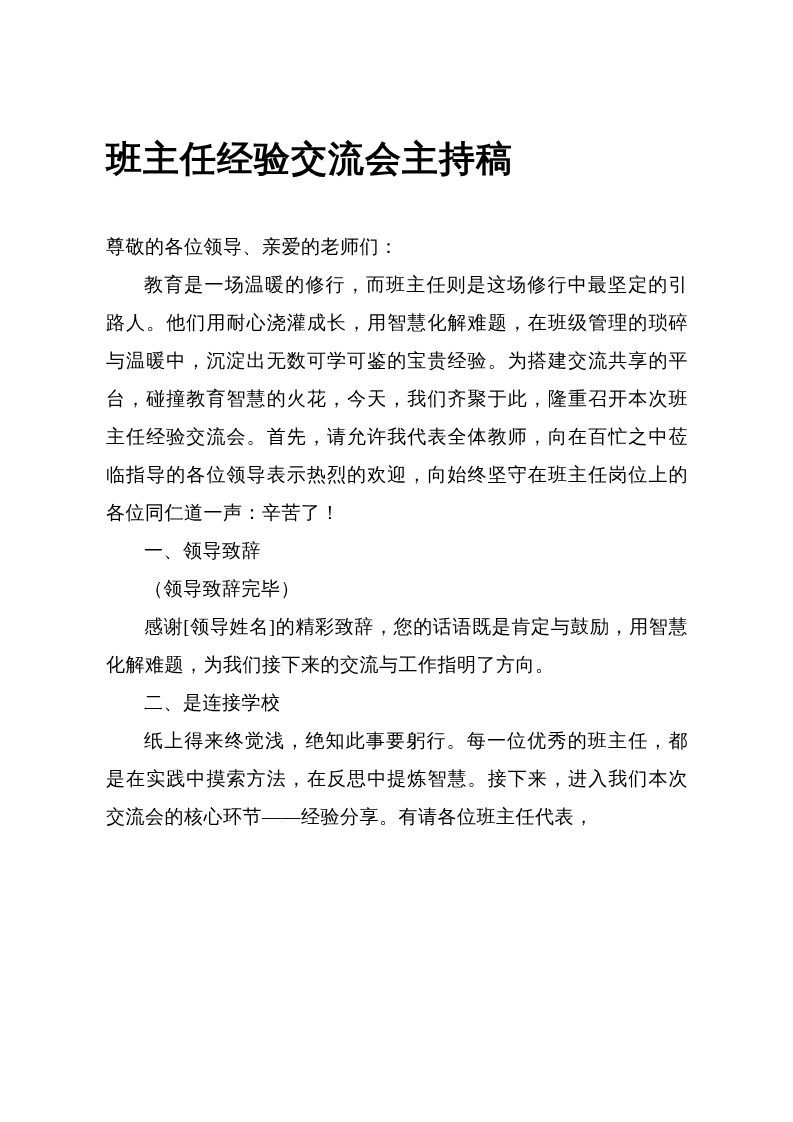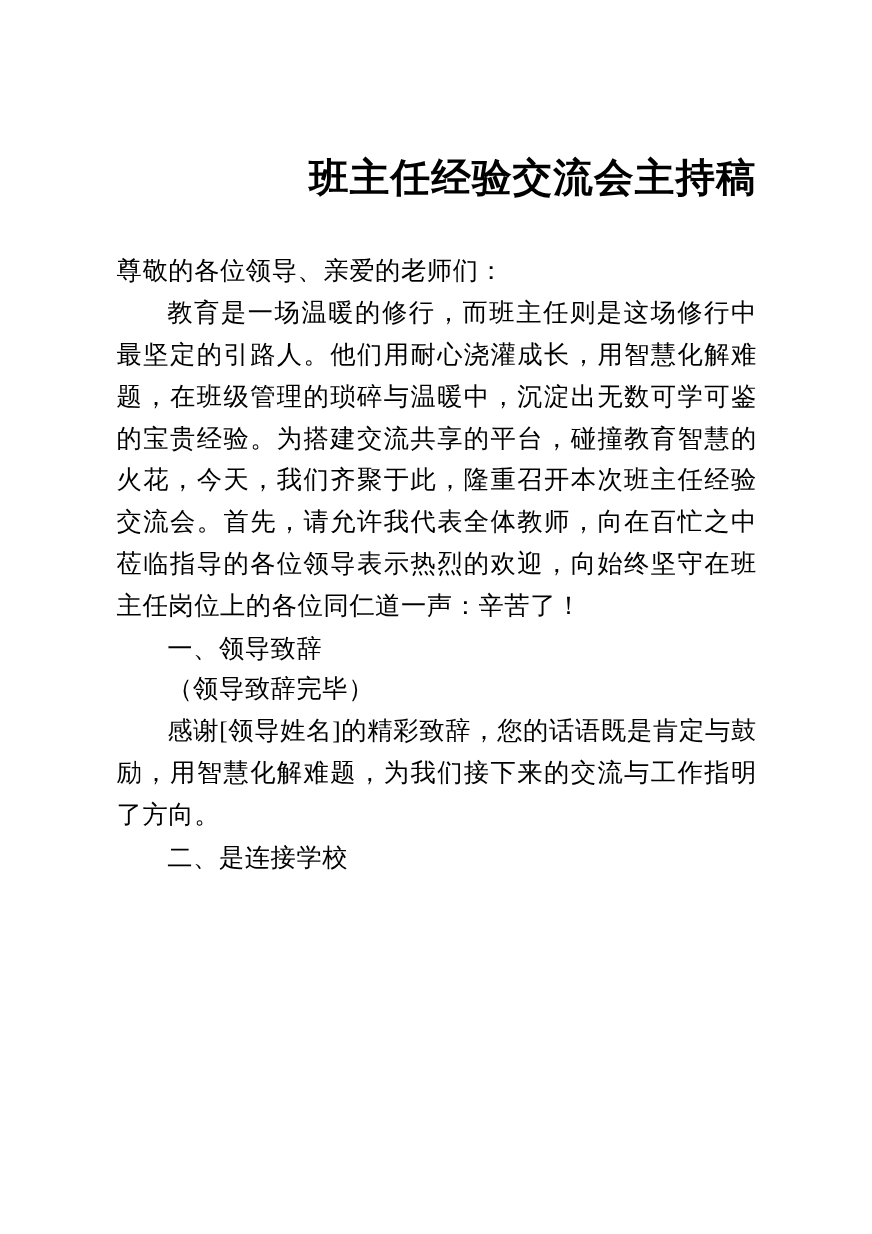--- a/index.html
+++ b/index.html
@@ -17,27 +17,27 @@
     padding: 140px 105px 40px 106px;
     font-family: "Liberation Serif", serif;
     color: #000000;
     overflow: hidden;
   }
   .doc-title {
     margin: 0 0 44px 0;
     font-size: 36px;
     line-height: 44px;
     font-weight: bold;
-    text-align: right;
+    text-align: left;
     letter-spacing: 1px;
-    font-family: Liberation Sans, sans-serif;
+    font-family: Liberation Mono, monospace;
   }
   .doc-body p {
     margin: 0;
-    font-size: 23px;
+    font-size: 19px;
     line-height: 38px;
     letter-spacing: 0.5px;
     text-align: justify;
     text-justify: inter-character;
     word-break: break-all;
   }
   .doc-body p.indent {
     text-indent: 2em;
   }
   .doc-body p.heading {
@@ -50,14 +50,15 @@
 
 <div class="page">
   <h1 class="doc-title">班主任经验交流会主持稿</h1>
   <div class="doc-body">
       <p class="body">尊敬的各位领导、亲爱的老师们：</p>
       <p class="body indent">教育是一场温暖的修行，而班主任则是这场修行中最坚定的引路人。他们用耐心浇灌成长，用智慧化解难题，在班级管理的琐碎与温暖中，沉淀出无数可学可鉴的宝贵经验。为搭建交流共享的平台，碰撞教育智慧的火花，今天，我们齐聚于此，隆重召开本次班主任经验交流会。首先，请允许我代表全体教师，向在百忙之中莅临指导的各位领导表示热烈的欢迎，向始终坚守在班主任岗位上的各位同仁道一声：辛苦了！</p>
       <p class="heading indent">一、领导致辞</p>
       <p class="body indent">（领导致辞完毕）</p>
       <p class="body indent">感谢[领导姓名]的精彩致辞，您的话语既是肯定与鼓励，用智慧化解难题，为我们接下来的交流与工作指明了方向。</p>
       <p class="heading indent">二、是连接学校</p>
+      <p class="body indent">纸上得来终觉浅，绝知此事要躬行。每一位优秀的班主任，都是在实践中摸索方法，在反思中提炼智慧。接下来，进入我们本次交流会的核心环节——经验分享。有请各位班主任代表，</p>
     </div>
 </div>
 
 </body></html>

